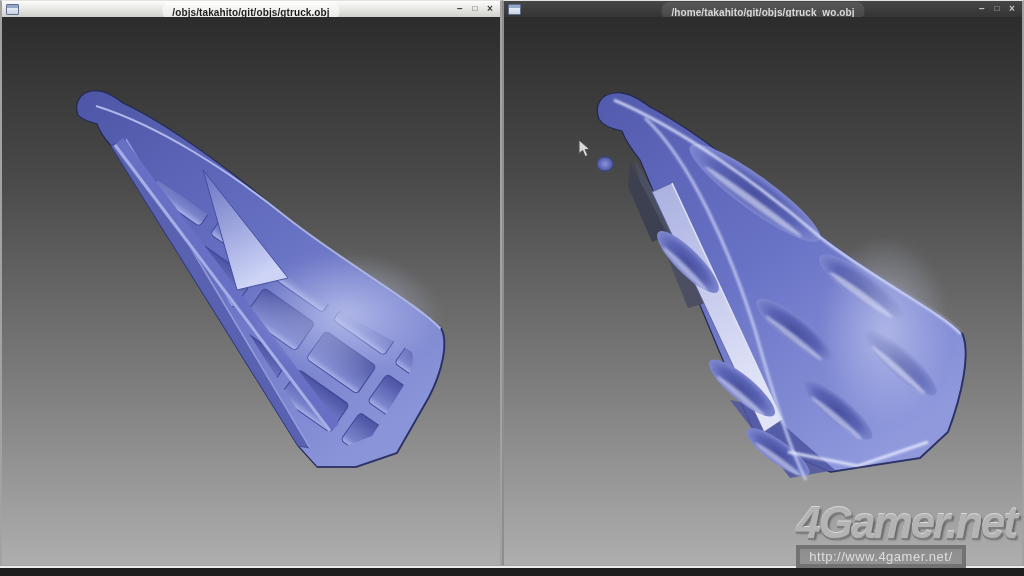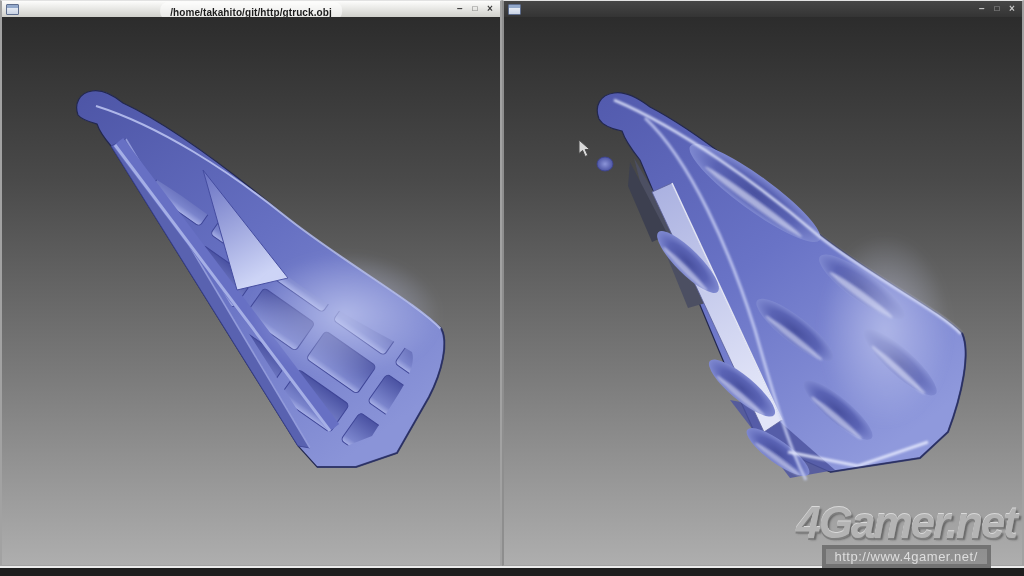--- a/index.html
+++ b/index.html
@@ -36,40 +36,40 @@
 
   .viewport{position:absolute;top:16px;left:0;right:0;bottom:0;overflow:hidden;
             background:linear-gradient(#2c2c2c 0%,#4a4a4a 30%,#7a7a7a 65%,#aeaeae 100%);}
   .viewport svg{display:block;width:100%;height:100%;}
 
   
   .taskbar{position:absolute;left:0;top:566px;width:1024px;height:10px;
            background:#1e1e1e;border-top:2px solid #ececec;box-sizing:border-box;}
 
   
-  .watermark{position:absolute;right:8px;bottom:8px;text-align:center;z-index:40;}
+  .watermark{position:absolute;right:8px;bottom:8px;z-index:40;}
   .wm-logo{font-style:italic;font-weight:bold;font-size:44px;line-height:40px;
            letter-spacing:-2px;color:#b4b4b4;
            text-shadow:0 2px 0 #7e7e7e, 0 -1px 0 #d9d9d9, 2px 2px 2px rgba(60,60,60,0.6);}
   .wm-url{display:inline-block;margin-top:2px;border:4px solid #737373;
           background:rgba(50,50,50,0.22);color:#dedede;font-size:13px;
           line-height:15px;padding:0 9px;letter-spacing:0.5px;}
 
   .cursor{position:absolute;left:578px;top:139px;z-index:50;}
 </style>
 </head>
 <body>
 
 <div class="screen">
 
   <div class="window window-left">
     <div class="titlebar titlebar-active">
       <span class="win-icon"></span>
       <span class="title-pill">
-        <span class="title-text">/home/takahito/git/http/gtruck.obj</span>
+        <span class="title-text">/objs/takahito/git/objs/gtruck.obj</span>
       </span>
       <span class="controls">
         <span class="ctrl ctrl-min">−</span>
         <span class="ctrl ctrl-max">□</span>
         <span class="ctrl ctrl-close">×</span>
       </span>
     </div>
     <div class="viewport">
       <svg viewBox="2 17 498 548" preserveAspectRatio="none">
         <defs>
@@ -142,20 +142,23 @@
         <ellipse cx="345" cy="315" rx="95" ry="62" fill="url(#glossL)" filter="url(#blurMa)"></ellipse>
         <path d="M96,106 C160,126 230,172 285,216 C340,260 418,304 441,329" fill="none" stroke="#bfc7f4" stroke-width="2" opacity="0.85" filter="url(#blurSa)"></path>
         <path d="M441,328 C449,342 442,372 429,397 L397,453 L356,467 L317,467" fill="none" stroke="#2b3166" stroke-width="2" opacity="0.8"></path>
       </svg>
     </div>
   </div>
 
   <div class="window window-right">
     <div class="titlebar titlebar-inactive">
       <span class="win-icon"></span>
+      <span class="title-pill">
+        <span class="title-text">/home/takahito/git/objs/gtruck_wo.obj</span>
+      </span>
       <span class="controls">
         <span class="ctrl ctrl-min">−</span>
         <span class="ctrl ctrl-max">□</span>
         <span class="ctrl ctrl-close">×</span>
       </span>
     </div>
     <div class="viewport">
       <svg viewBox="504 17 518 548" preserveAspectRatio="none">
         <defs>
           <linearGradient id="bodyR" x1="0" y1="0" x2="0.7" y2="1">

